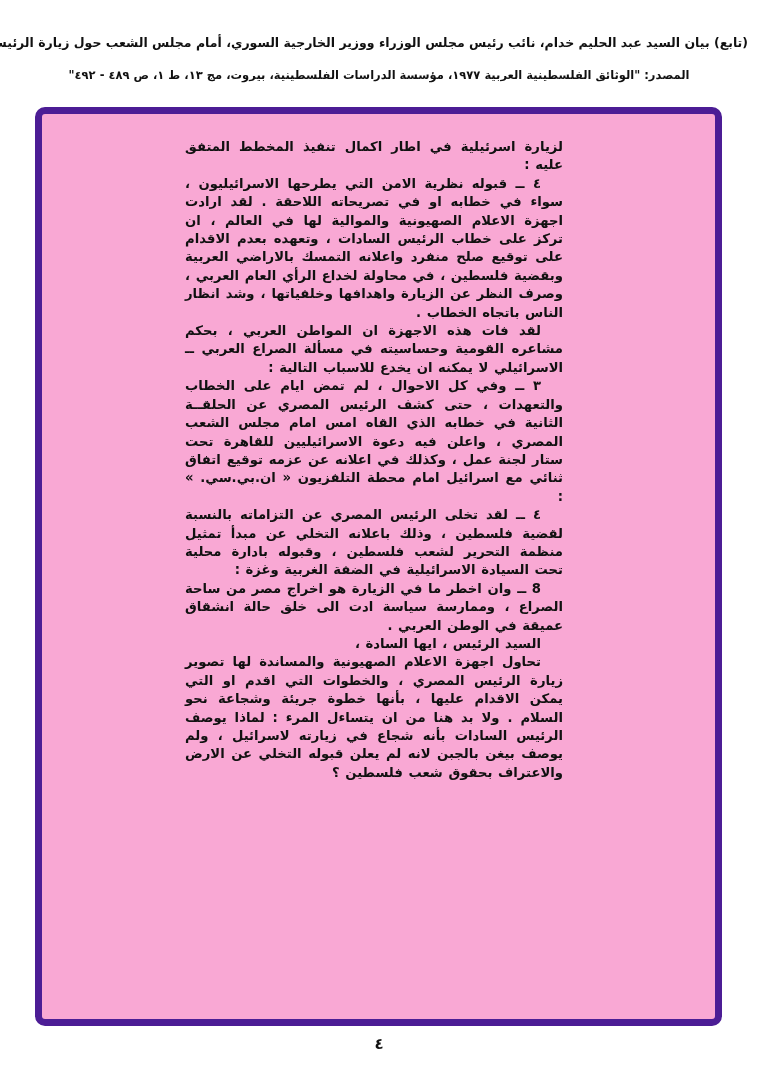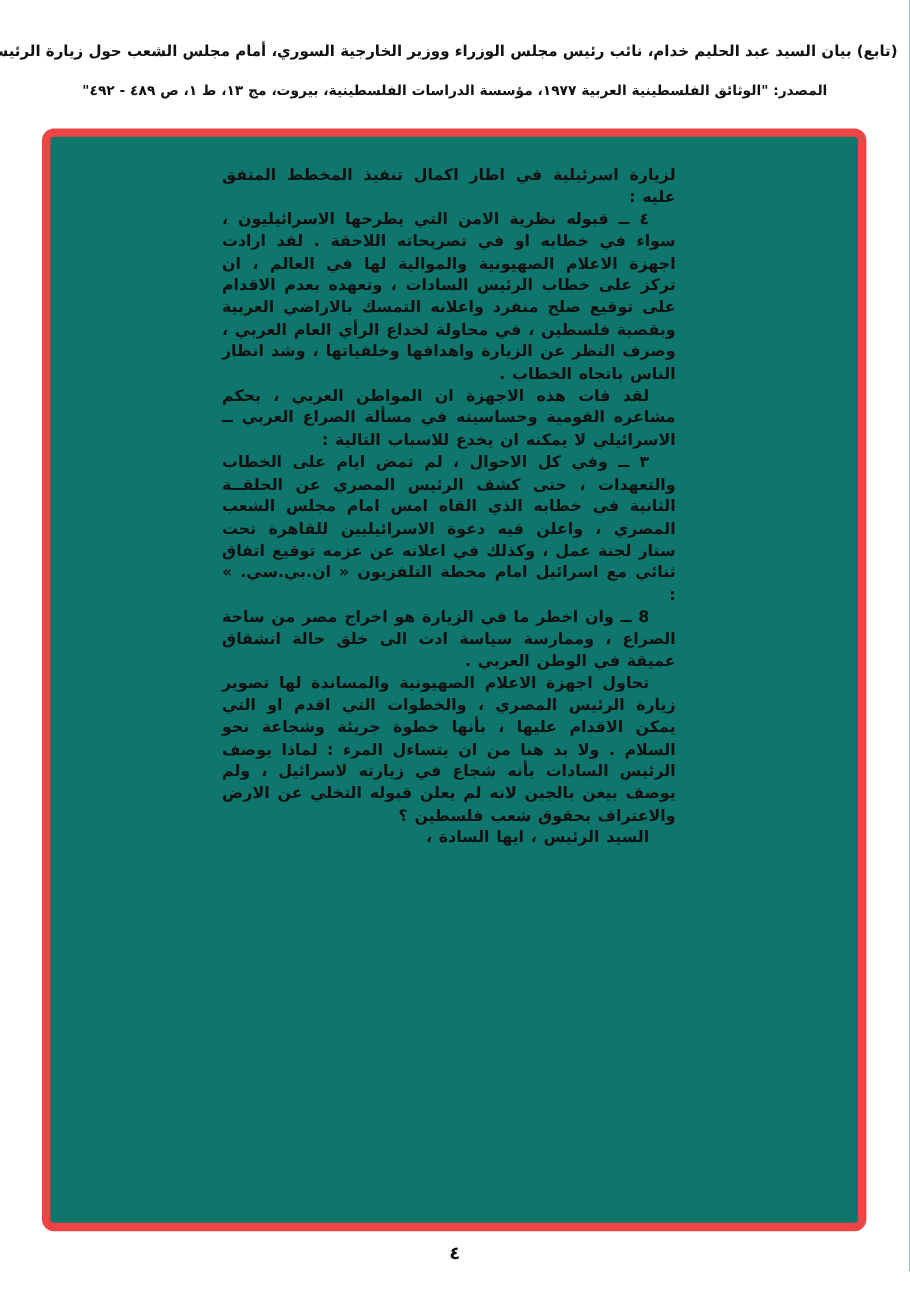--- a/index.html
+++ b/index.html
@@ -26,23 +26,23 @@
   .header-line2 {
     margin-top:13px;
     font-size:11.5px;
     line-height:18px;
     white-space:nowrap;
   }
   .frame {
     position:absolute;
     left:35px; top:107px;
     width:673px; height:905px;
-    border:7px solid #ef4444;
+    border:7px solid #4c1d95;
     border-radius:10px;
-    background:#0f766e;
+    background:#f9a8d4;
   }
   .textcol {
     position:absolute;
     top:24px; right:152px;
     width:378px;
     direction:rtl;
   }
   .textcol p {
     margin:0;
     font-weight:bold;
@@ -68,19 +68,20 @@
   <div class="header-line1">(تابع) بيان السيد عبد الحليم خدام، نائب رئيس مجلس الوزراء ووزير الخارجية السوري، أمام مجلس الشعب حول زيارة الرئيس أنور السادات لإسرائيل</div>
   <div class="header-line2">المصدر:  "الوثائق الفلسطينية العربية ١٩٧٧، مؤسسة الدراسات الفلسطينية، بيروت، مج ١٣، ط ١، ص ٤٨٩ - ٤٩٢"</div>
 </div>
 
 <div class="frame">
   <div class="textcol">
       <p class="">لزيارة اسرئيلية في اطار اكمال تنفيذ المخطط المتفق عليه :</p>
       <p class="indent">٤ ــ قبوله نظرية الامن التي يطرحها الاسرائيليون ، سواء في خطابه او في تصريحاته اللاحقة . لقد ارادت اجهزة الاعلام الصهيونية والموالية لها في العالم ، ان تركز على خطاب الرئيس السادات ، وتعهده بعدم الاقدام على توقيع صلح منفرد واعلانه التمسك بالاراضي العربية وبقضية فلسطين ، في محاولة لخداع الرأي العام العربي ، وصرف النظر عن الزيارة واهدافها وخلفياتها ، وشد انظار الناس باتجاه الخطاب .</p>
       <p class="indent">لقد فات هذه الاجهزة ان المواطن العربي ، بحكم مشاعره القومية وحساسيته في مسألة الصراع العربي ــ الاسرائيلي لا يمكنه ان يخدع للاسباب التالية :</p>
       <p class="indent">٣ ــ وفي كل الاحوال ، لم تمض ايام على الخطاب والتعهدات ، حتى كشف الرئيس المصري عن الحلقــة الثانية في خطابه الذي القاه امس امام مجلس الشعب المصري ، واعلن فيه دعوة الاسرائيليين للقاهرة تحت ستار لجنة عمل ، وكذلك في اعلانه عن عزمه توقيع اتفاق ثنائي مع اسرائيل امام محطة التلفزيون « ان.بي.سي. » :</p>
+      <p class="indent">٤ ــ لقد تخلى الرئيس المصري عن التزاماته بالنسبة لقضية فلسطين ، وذلك باعلانه التخلي عن مبدأ تمثيل منظمة التحرير لشعب فلسطين ، وقبوله بادارة محلية تحت السيادة الاسرائيلية في الضفة الغربية وغزة :</p>
       <p class="indent">8 ــ وان اخطر ما في الزيارة هو اخراج مصر من ساحة الصراع ، وممارسة سياسة ادت الى خلق حالة انشقاق عميقة في الوطن العربي .</p>
+      <p class="indent">السيد الرئيس ، ايها السادة ،</p>
       <p class="indent">تحاول اجهزة الاعلام الصهيونية والمساندة لها تصوير زيارة الرئيس المصري ، والخطوات التي اقدم او التي يمكن الاقدام عليها ، بأنها خطوة جريئة وشجاعة نحو السلام . ولا بد هنا من ان يتساءل المرء : لماذا يوصف الرئيس السادات بأنه شجاع في زيارته لاسرائيل ، ولم يوصف بيغن بالجبن لانه لم يعلن قبوله التخلي عن الارض والاعتراف بحقوق شعب فلسطين ؟</p>
-      <p class="indent">السيد الرئيس ، ايها السادة ،</p>
     </div>
 </div>
 
 <div class="pagenum">٤</div>
 
 </body></html>

